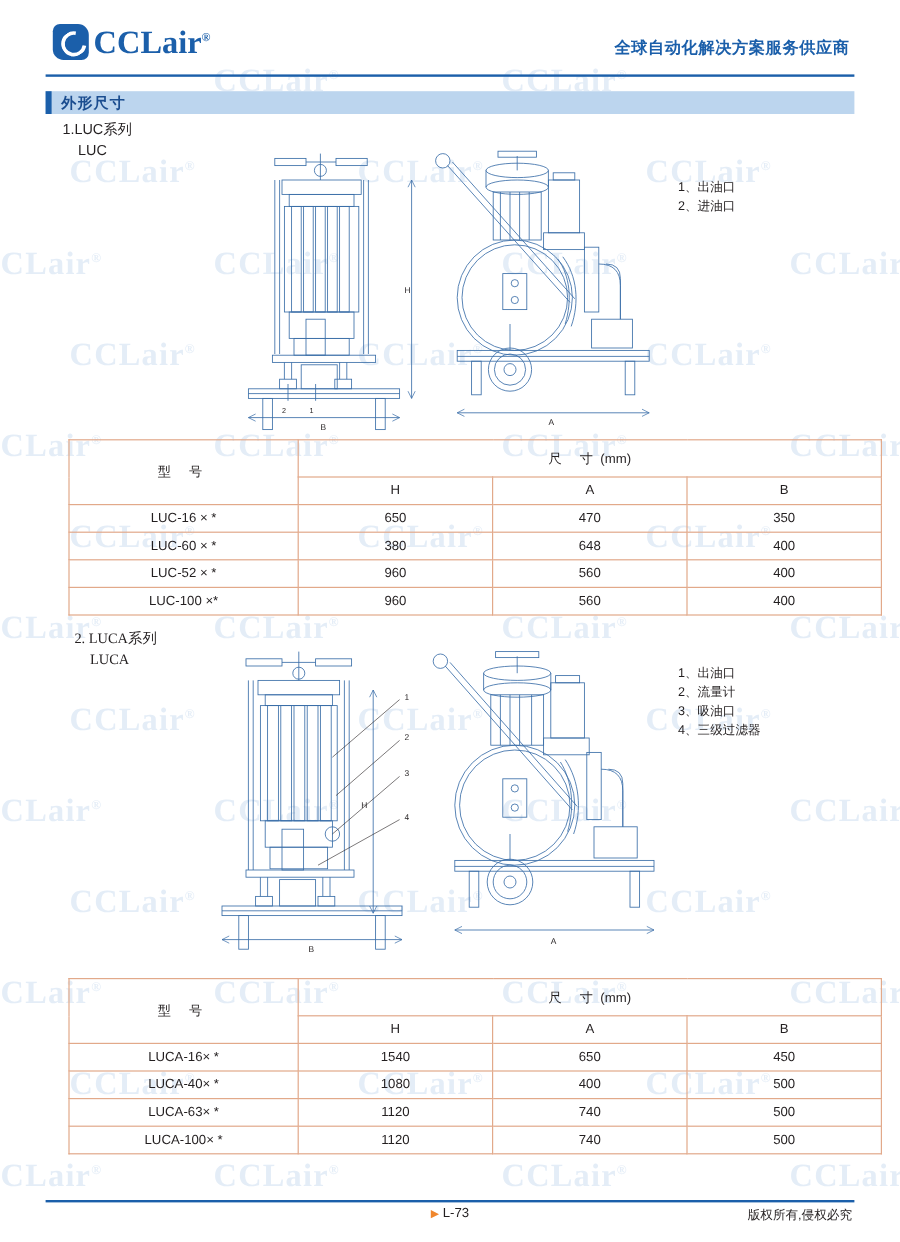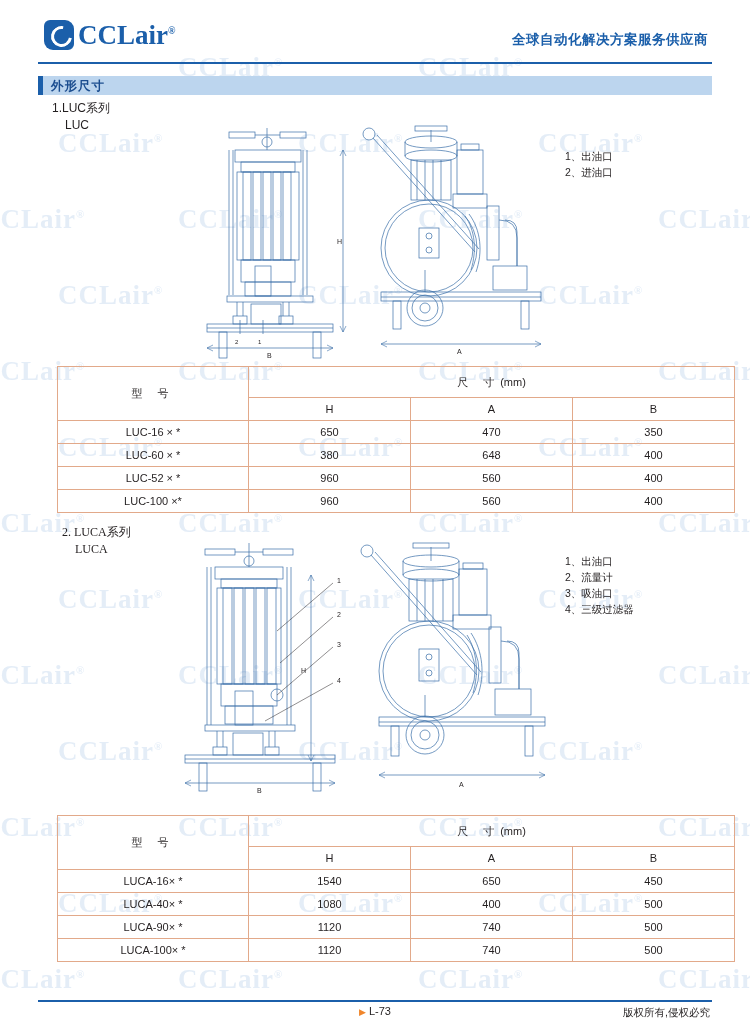--- a/index.html
+++ b/index.html
@@ -580,21 +580,21 @@
       <td>650</td>
       <td>450</td>
     </tr>
     <tr>
       <td>LUCA-40× *</td>
       <td>1080</td>
       <td>400</td>
       <td>500</td>
     </tr>
     <tr>
-      <td>LUCA-90× *</td>
+      <td>LUCA-63× *</td>
       <td>1120</td>
       <td>740</td>
       <td>500</td>
     </tr>
     <tr>
       <td>LUCA-100× *</td>
       <td>1120</td>
       <td>740</td>
       <td>500</td>
     </tr>

